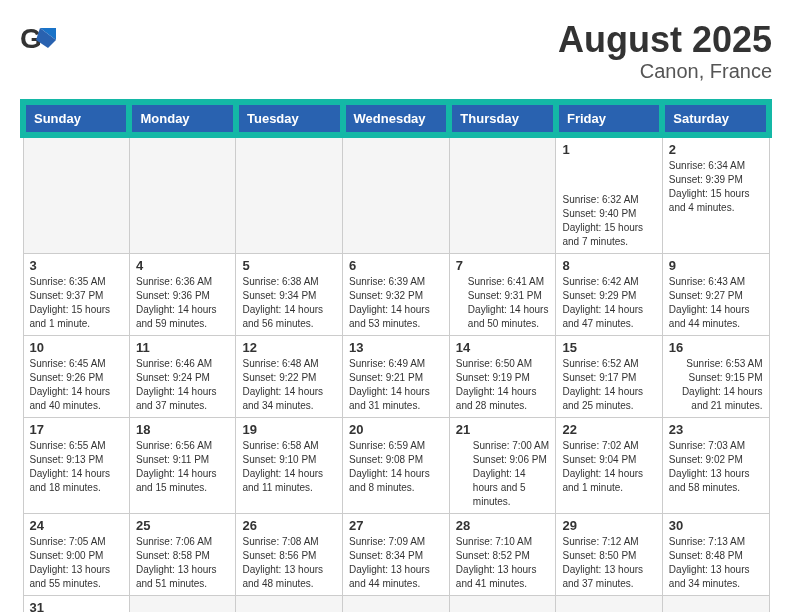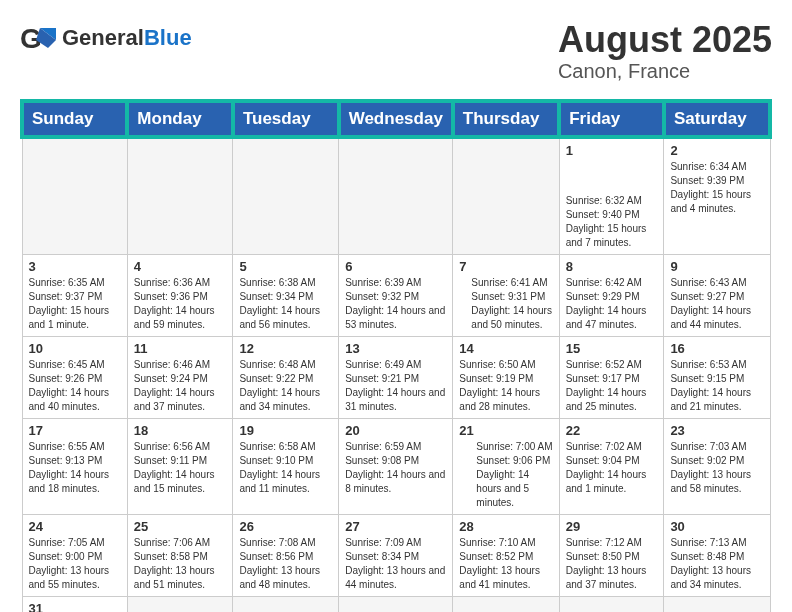--- a/index.html
+++ b/index.html
@@ -26,21 +26,21 @@
       font-weight: bold;
       color: #333;
       line-height: 1;
     }
     .logo-text span { color: #1a73c8; }
     .logo-icon {
       width: 36px;
       height: 36px;
     }
     .title-block {
-      text-align: left;
+      text-align: right;
     }
     .month-title {
       font-size: 36px;
       font-weight: bold;
       color: #333;
       line-height: 1.1;
     }
     .location {
       font-size: 20px;
       color: #555;
@@ -48,23 +48,23 @@
     .calendar {
       width: 100%;
       border-collapse: collapse;
       border: 1px solid #ccc;
     }
     .calendar th {
       background: #2962b0;
       color: #fff;
       text-align: left;
       padding: 6px 8px;
-      font-size: 17px;
+      font-size: 13px;
       font-weight: bold;
-      border: 4px solid #14b8a6;
+      border: 6px solid #14b8a6;
     }
     .calendar td {
       border: 1px solid #ccc;
       vertical-align: top;
       padding: 4px 6px;
       width: 107px;
       min-height: 70px;
       font-size: 10.5px;
       color: #333;
       background: #fff;
@@ -89,23 +89,20 @@
 </head>
 <body>
 
 <div class="header">
   <div class="logo">
     <svg class="logo-icon" viewBox="0 0 36 36">
       <text x="0" y="28" font-size="28" font-weight="bold" fill="#333" font-family="Arial">G</text>
       <polygon points="20,8 36,8 36,20" fill="#1a73c8"></polygon>
       <polygon points="20,8 36,20 28,28 16,20" fill="#2962b0"></polygon>
     </svg>
-    <div>
-      <span class="logo-text">General<span>Blue</span></span>
-    </div>
   </div>
   <div class="title-block">
     <div class="month-title">August 2025</div>
     <div class="location">Canon, France</div>
   </div>
 </div>
 
 <table class="calendar">
   <thead>
     <tr>
@@ -214,21 +211,21 @@
 Daylight: 14 hours and 28 minutes.</div>
         </td>
         <td>
           <div class="day-number">15</div>
           <div class="day-info" style="white-space: pre-line;">Sunrise: 6:52 AM
 Sunset: 9:17 PM
 Daylight: 14 hours and 25 minutes.</div>
         </td>
         <td>
           <div class="day-number">16</div>
-          <div class="day-info" style="white-space: pre-line;">Sunrise: 6:53 AM
+          <div class="day-info" style="white-space: pre-line; text-align: right;">Sunrise: 6:53 AM
 Sunset: 9:15 PM
 Daylight: 14 hours and 21 minutes.</div>
         </td>
       </tr>
       <tr>
         <td>
           <div class="day-number">17</div>
           <div class="day-info" style="white-space: pre-line;">Sunrise: 6:55 AM
 Sunset: 9:13 PM
 Daylight: 14 hours and 18 minutes.</div>

